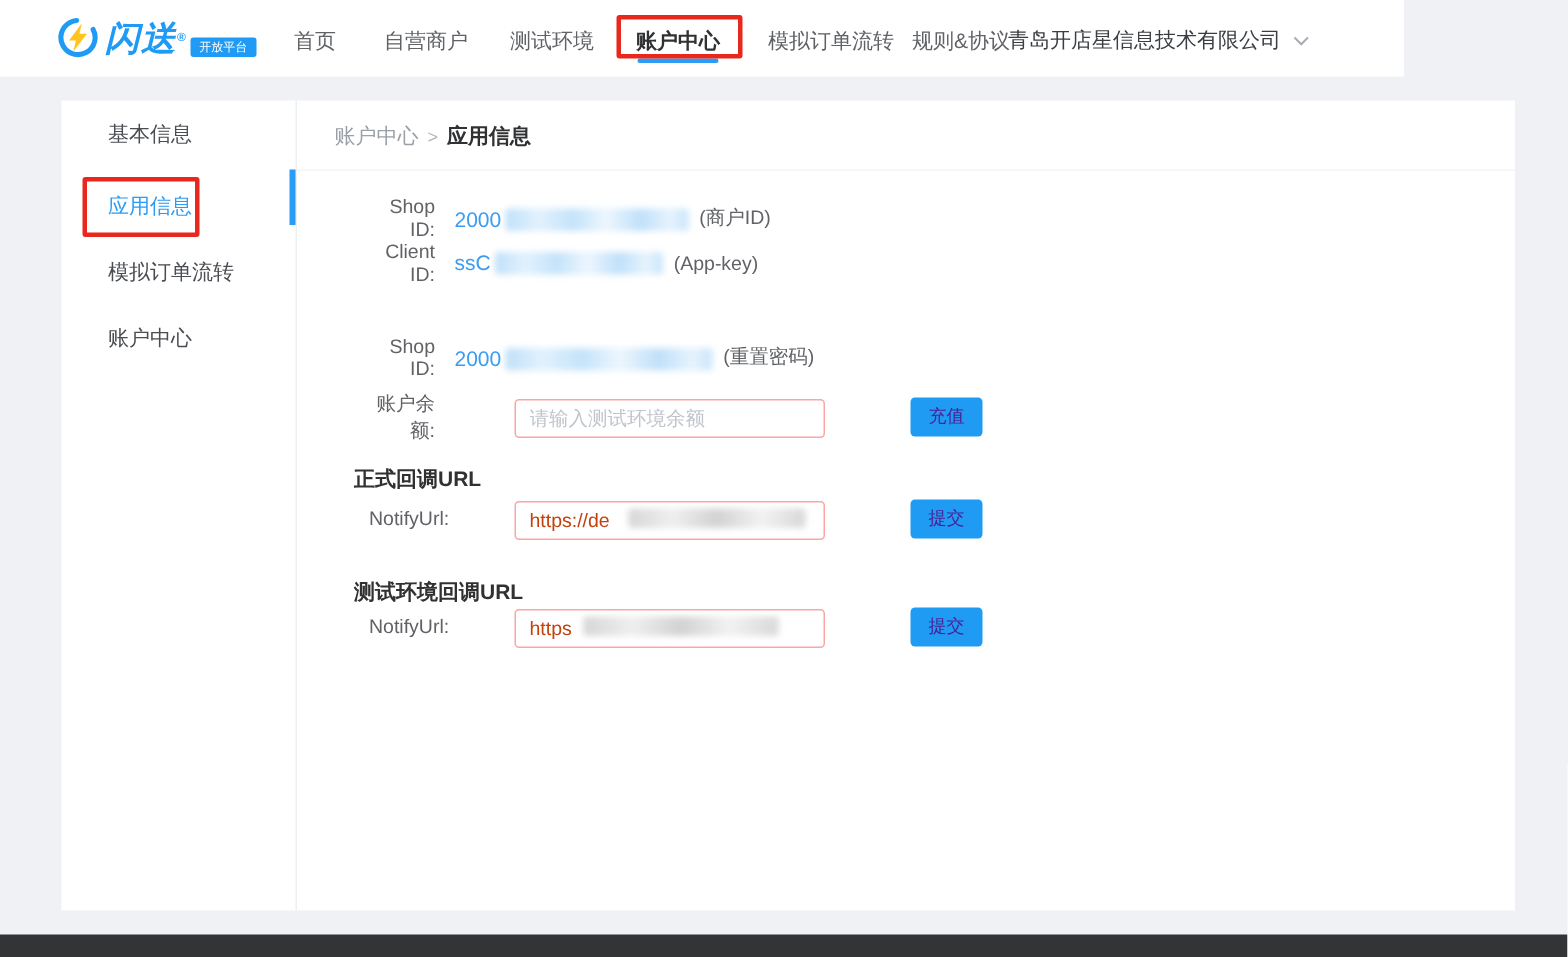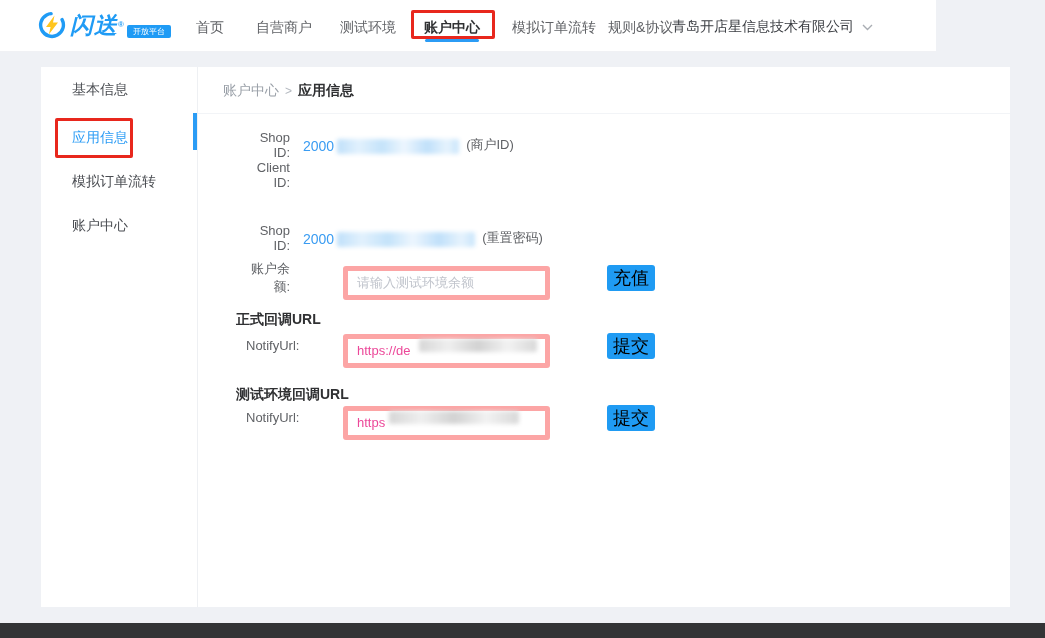--- a/index.html
+++ b/index.html
@@ -47,29 +47,29 @@
   .frow { position:absolute; left:0; right:10px; height:20px; display:flex; align-items:center; }
   .frow.tall { height:27px;gap:40px; }
   .flabel { width:92px; text-align:right; font-size:13px; color:#606266; flex:none; margin-right:13px;padding-left:48px; }
   .fvalue { font-size:14px; color:#3a9cf2; display:flex; align-items:flex-end; white-space:nowrap; }
   .fsuffix { font-size:13px; color:#606266; margin-left:4px; }
   .redact { display:inline-block; height:15px; border-radius:2px; margin:0 3px;
             filter:blur(2px);
             background:linear-gradient(90deg,#bfe0fa 0%,#e2f1fd 18%,#c4e3fa 37%,#edf6fe 55%,#c0e0fa 74%,#e6f3fd 90%,#c9e5fb 100%); }
   .sec-head { position:absolute; left:38px; font-size:14px; font-weight:bold; color:#303133; }
   .input-wrap { position:relative; width:207px; height:24px; flex:none; }
-  .txt-input { width:207px; height:24px; border:5px solid #fca5a5; border-radius:3px;
-               padding:12px 9px; font-size:13px; color:#ec4899; outline:none;
+  .txt-input { width:207px; height:24px; border:1px solid #fca5a5; border-radius:3px;
+               padding:12px 9px; font-size:13px; color:#c2410c; outline:none;
                font-family:"Liberation Sans","DejaVu Sans",sans-serif; background:#fff; }
   .txt-input::placeholder { color:#c0c4cc; }
   .input-redact { position:absolute; top:5px; height:13px; border-radius:2px;
                   filter:blur(2px);
                   background:linear-gradient(90deg,#d6d6d6,#efefef 25%,#d2d2d2 50%,#f2f2f2 75%,#d8d8d8); }
   .btn { margin-left:17px; width:48px; height:26px; border:none; border-radius:3px;
-         background:#1f9bf3; color:#000000; font-size:18px; cursor:pointer;
+         background:#1f9bf3; color:#4c1d95; font-size:12px; cursor:pointer;
          font-family:"Liberation Sans","DejaVu Sans",sans-serif; }
   
   .footer-bar { position:absolute; left:0; top:623px; width:1045px; height:15px; background:#333436; }
 </style>
 </head>
 <body>
 
 <div class="header">
   <div class="logo">
     <svg class="logo-mark" viewBox="0 0 28 28">
@@ -122,20 +122,25 @@
       <div class="flabel">Shop ID:</div>
       <div class="fvalue">
         <span>2000</span>
         <span class="redact" style="width:122px"></span>
         <span class="fsuffix">(商户ID)</span>
       </div>
     </div>
 
     <div class="frow" style="top:98px">
       <div class="flabel">Client ID:</div>
+      <div class="fvalue">
+        <span>ssC</span>
+        <span class="redact" style="width:112px"></span>
+        <span class="fsuffix">(App-key)</span>
+      </div>
     </div>
 
 
     <div class="frow" style="top:161px">
       <div class="flabel">Shop ID:</div>
       <div class="fvalue">
         <span>2000</span>
         <span class="redact" style="width:138px"></span>
         <span class="fsuffix">(重置密码)</span>
       </div>

